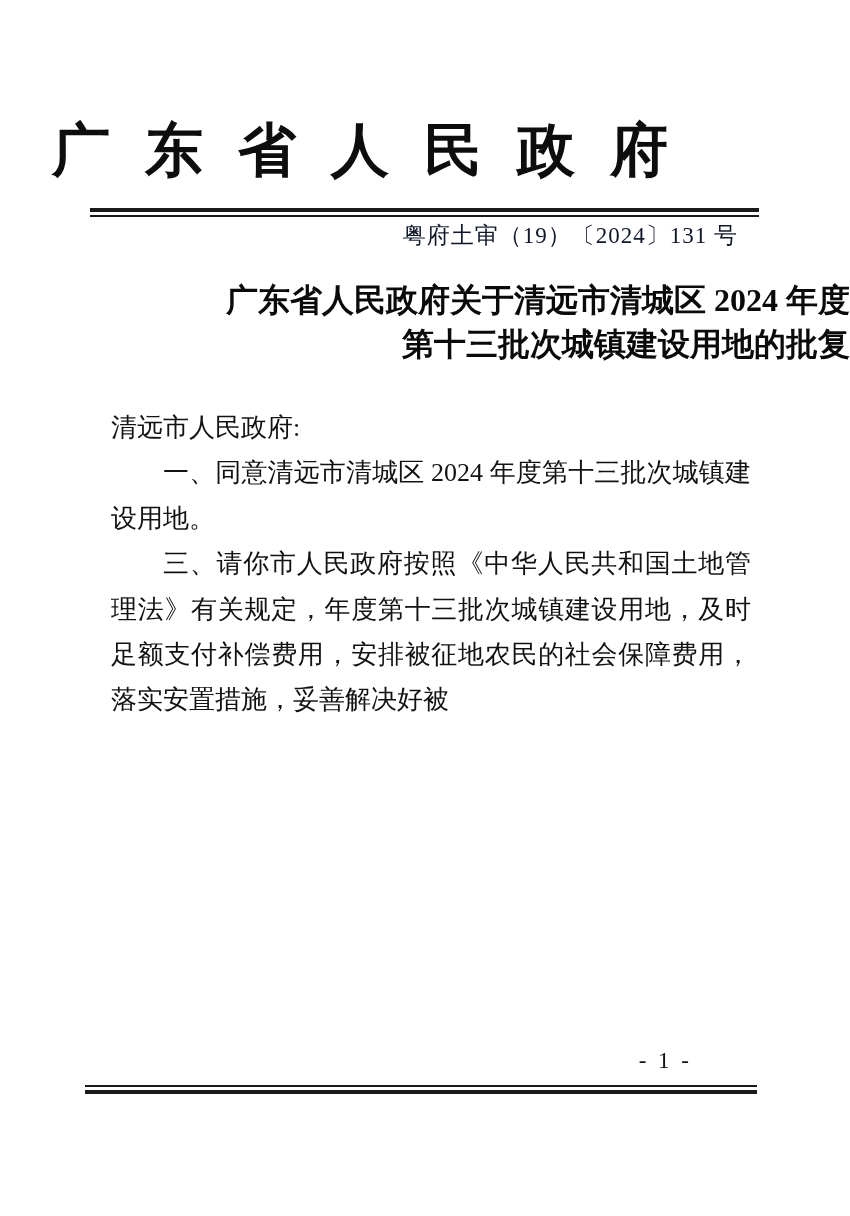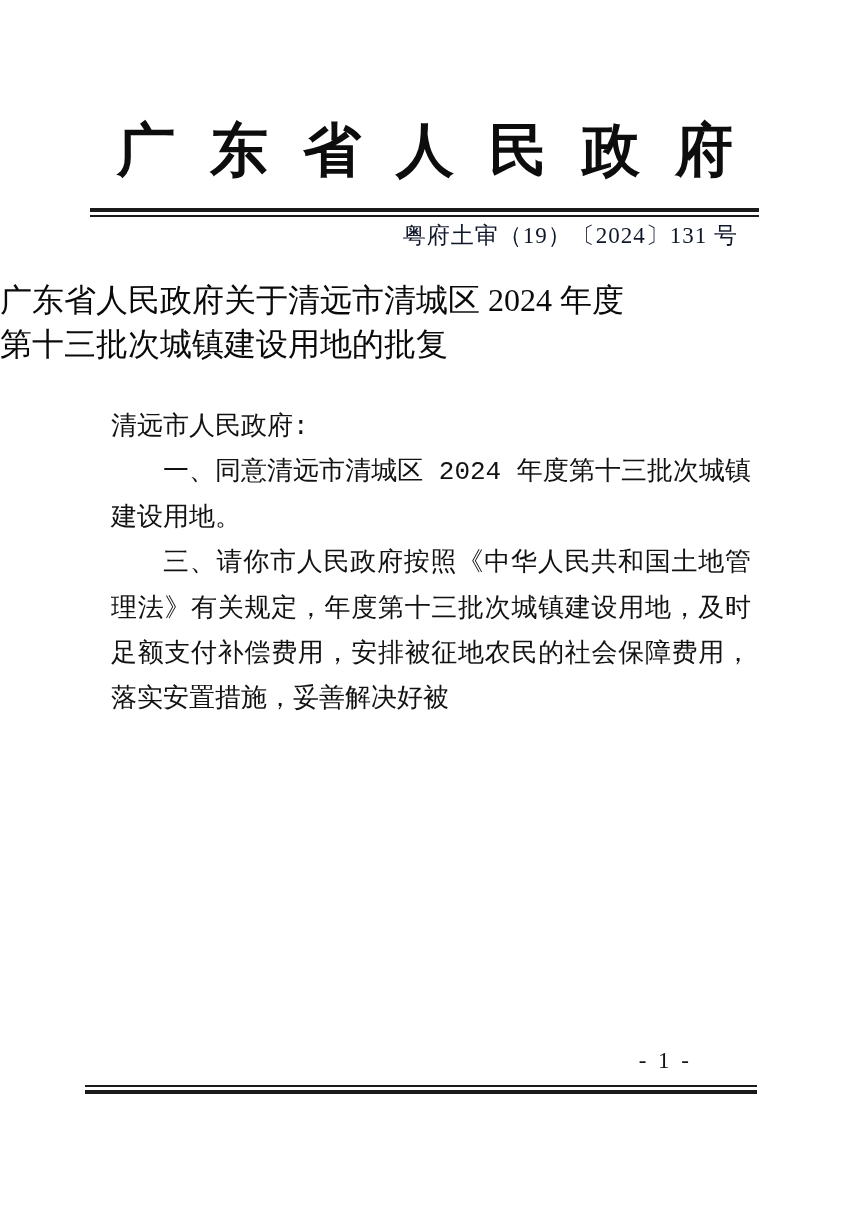--- a/index.html
+++ b/index.html
@@ -16,25 +16,24 @@
     font-family: "Liberation Serif", "DejaVu Serif", serif;
     overflow: hidden;
   }
 
   
   .authority {
     position: absolute;
     top: 112px;
     left: 0;
     width: 100%;
-    text-align: center;
     font-size: 58px;
     font-weight: bold;
     letter-spacing: 35px;
-    padding-left: 35px; 
+    padding-left: 52px; 
     box-sizing: border-box;
     white-space: nowrap;
     color: #0d0d0d;
   }
 
   
   .rule-top {
     position: absolute;
     left: 90px;
     width: 669px;
@@ -54,38 +53,37 @@
     color: #0f172a;
     white-space: nowrap;
   }
 
   
   .doc-title {
     position: absolute;
     top: 278px;
     left: 0;
     width: 100%;
-    text-align: left;
-    font-weight: normal;
+    text-align: right;
+    font-weight: bold;
     font-size: 32px;
     line-height: 44px;
     color: #0a0a0a;
   }
 
   
   .body-text {
     position: absolute;
     top: 405px;
     left: 111px;
     width: 640px;
     font-size: 26px;
     line-height: 45.4px;
     text-align: justify;
     color: #121212;
-    font-family: Liberation Mono, monospace;
   }
   .body-text p {
     margin: 0;
   }
   .body-text p.indent {
     text-indent: 2em;
   }
 
   
   .page-number {

